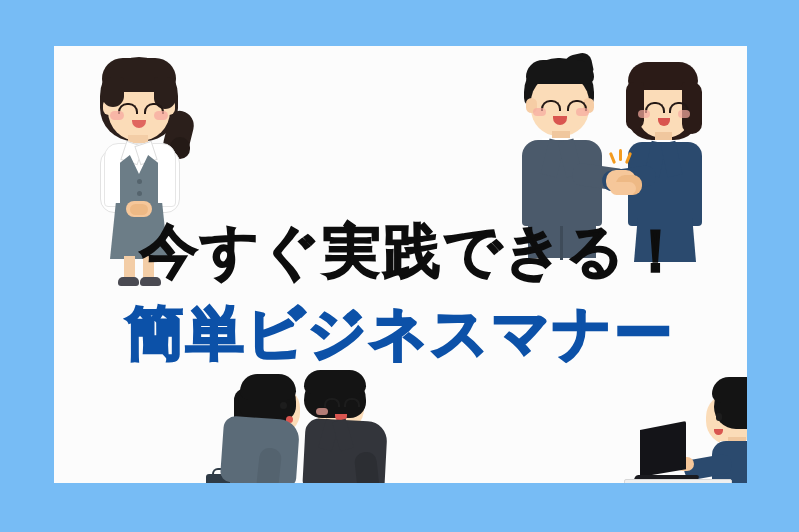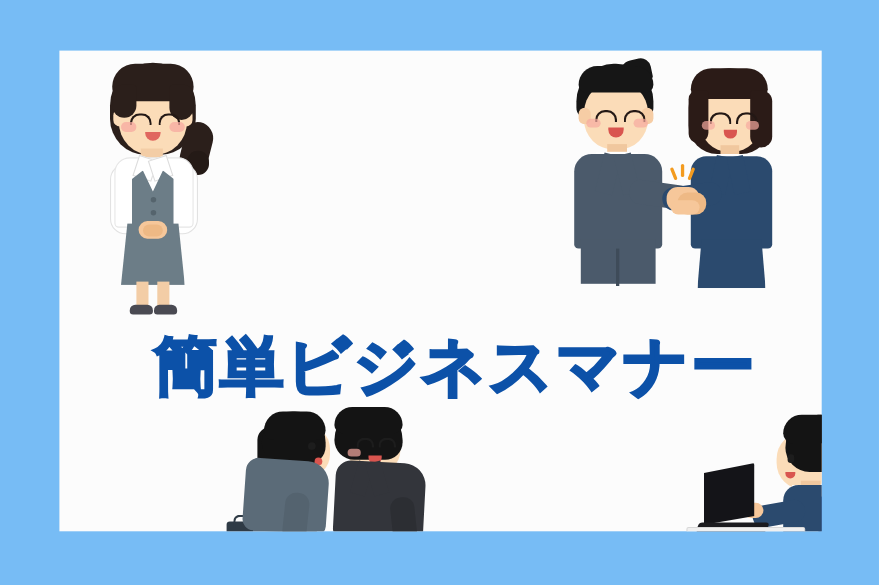--- a/index.html
+++ b/index.html
@@ -29,21 +29,21 @@
     letter-spacing:2px;
     line-height:1;
   }
   #line1{
     left:86px;top:176px;
     font-size:58px;
     color:#0d0d0d;
     -webkit-text-stroke:1.5px #0d0d0d;
   }
   #line2{
-    left:86px;top:258px;
+    left:72px;top:258px;
     font-size:58px;
     color:#0c51a8;
     -webkit-text-stroke:2.5px #0c51a8;
   }
 
   
   .ill{position:absolute;}
   .sh{position:absolute;}
 
   
@@ -312,16 +312,17 @@
       <div class="sh" id="d-body"></div>
       <div class="sh" id="d-arm"></div>
       <div class="sh" id="d-hand"></div>
 
       <div class="sh" id="d-lap-screen2"></div>
       <div class="sh" id="d-lap-base"></div>
 
       <div class="sh" id="d-deskTop"></div>
     </div>
 
+    <div class="headline" id="line1">今すぐ実践できる！</div>
     <div class="headline" id="line2">簡単ビジネスマナー</div>
 
   </div>
 </div>
 
 </body></html>

